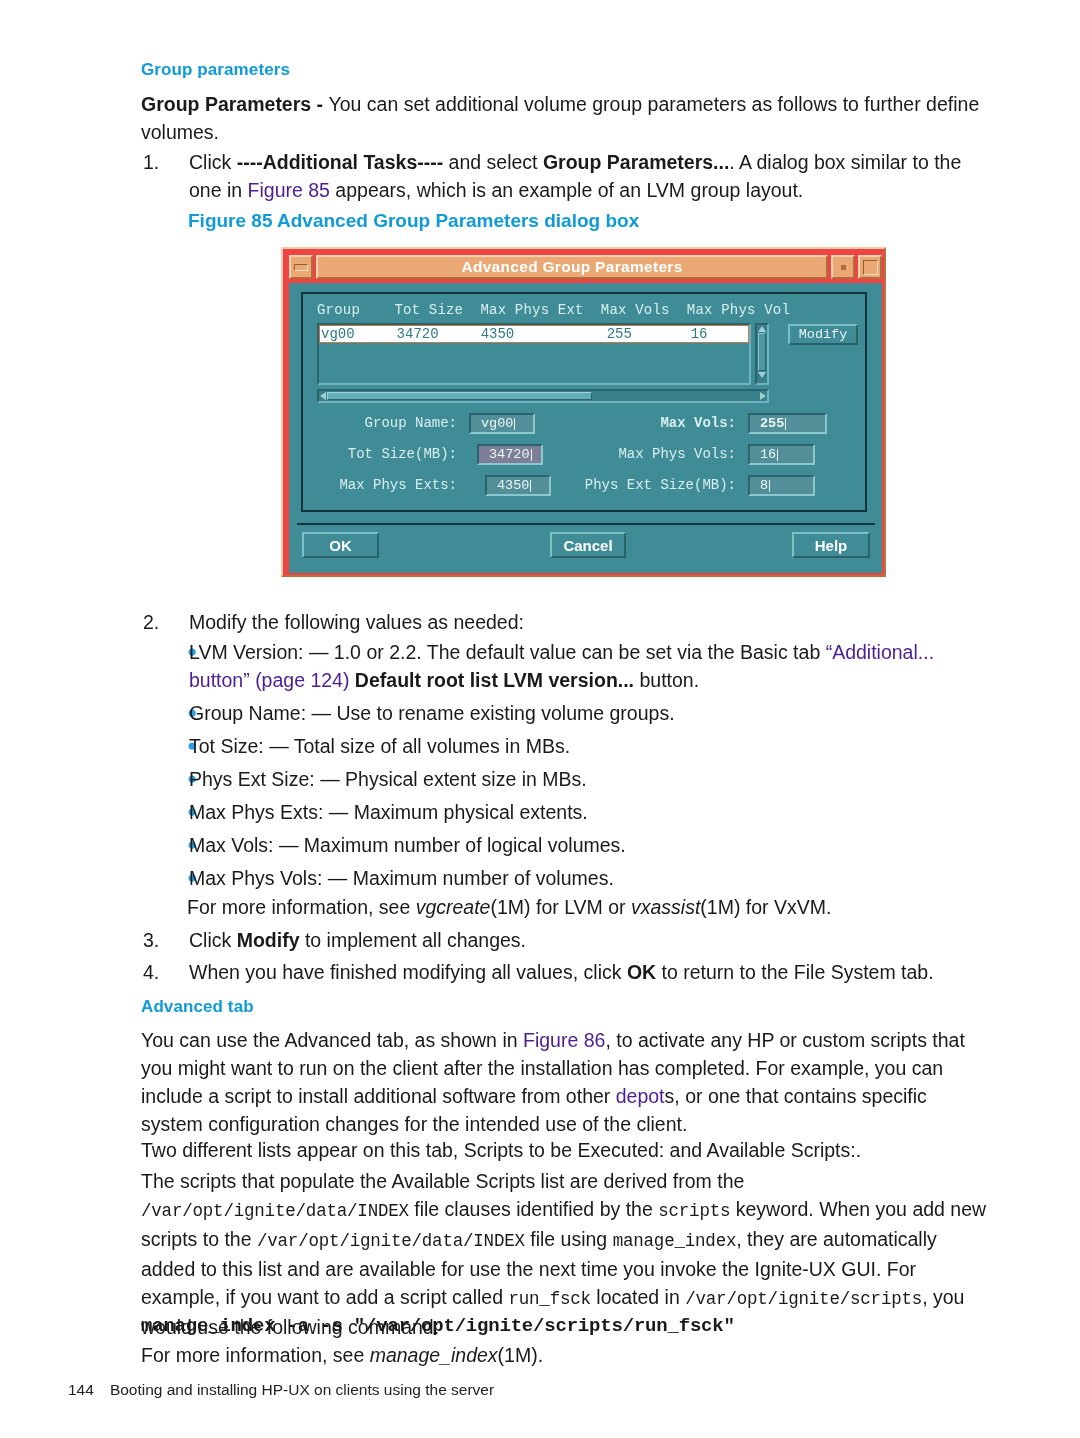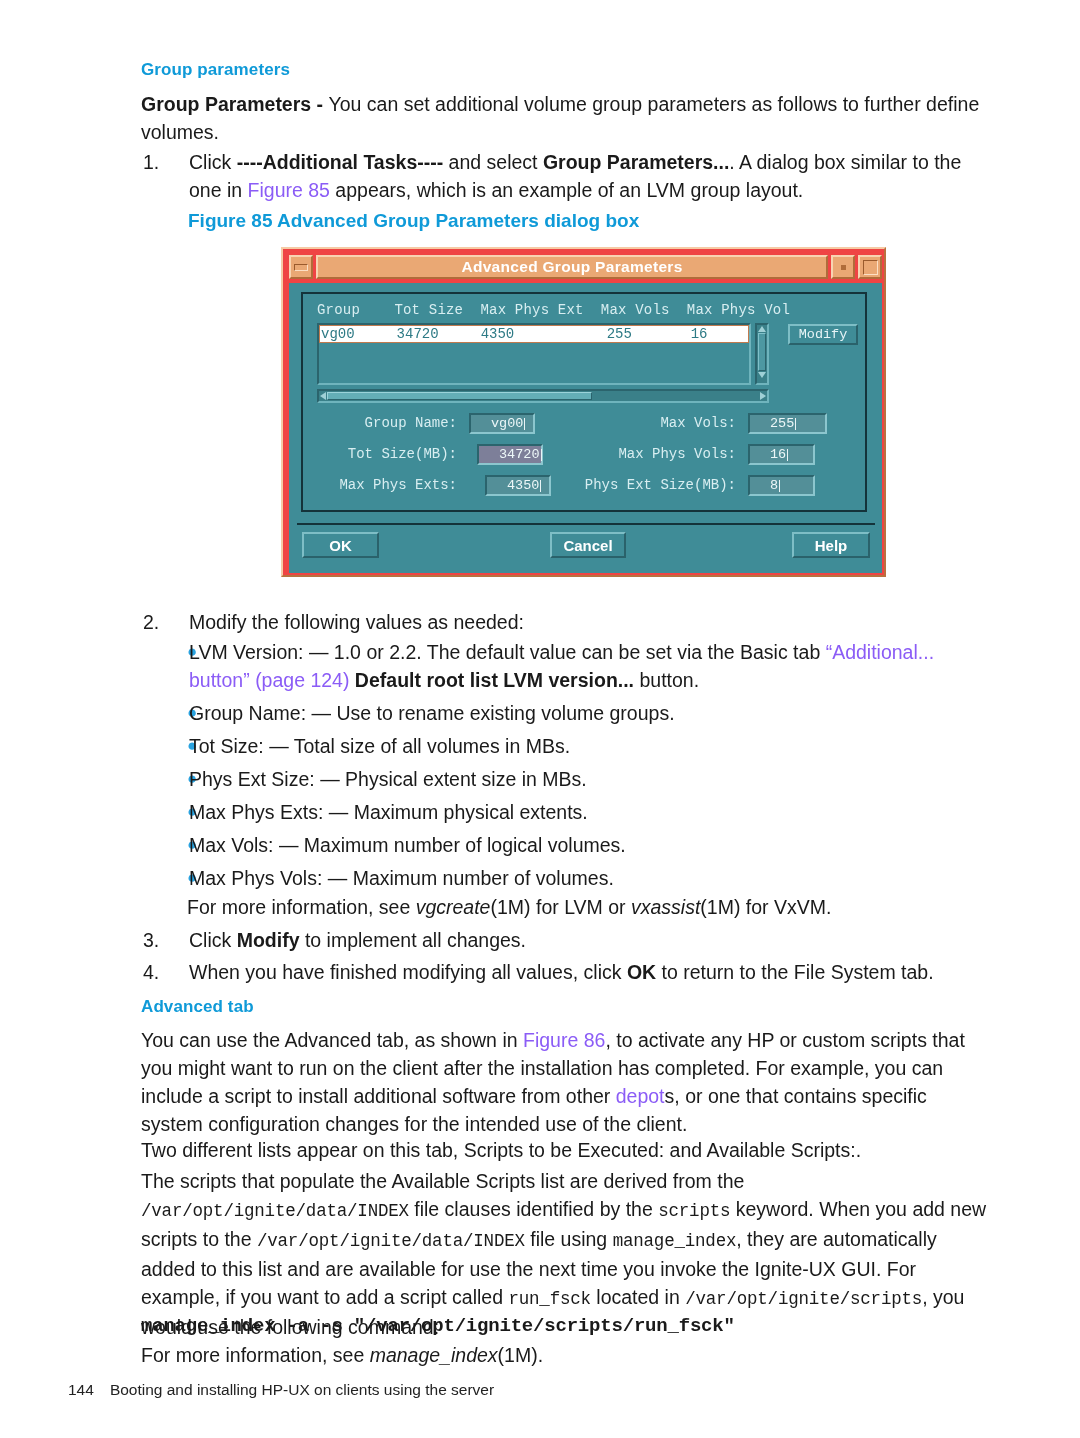--- a/index.html
+++ b/index.html
@@ -58,21 +58,21 @@
     align-items: flex-start;
   }
   .numrow .num {
     width: 46px;
     flex: 0 0 46px;
     text-align: left;
     padding-left: 2px;
   }
   .numrow .txt { flex: 1 1 auto; }
 
-  .link { color: #8b5cf6; }
+  .link { color: #4c1d95; }
   .mono {
     font-family: "Liberation Mono", monospace;
     font-size: 17.5px;
     letter-spacing: -.2px;
   }
 
   .fig-cap {
     position: absolute;
     left: 188px;
     top: 210px;
@@ -373,21 +373,21 @@
   .finput {
     height: 21px;
     background: #538f98;
     border-top: 2px solid #2b646d;
     border-left: 2px solid #2b646d;
     border-right: 2px solid #8cc6ce;
     border-bottom: 2px solid #8cc6ce;
     box-sizing: border-box;
     display: flex;
     align-items: center;
-    padding-left: 20px;
+    padding-left: 10px;
     color: #ecf7f8;
     font-family: "Liberation Mono", monospace;
     font-size: 13.5px;
     position: relative;
   }
   .finput.hl { background: #7d7f99; }
   .caret {
     display: inline-block;
     width: 1px;
     height: 12px;
@@ -496,21 +496,21 @@
 
           <div class="formgrid">
 
             <div class="frow" style="left:0px; top:0px;">
               <span class="flabel" style="width:146px;">Group Name:</span>
               <span class="finput" style="width:66px; margin-left:12px;">
                   <span>vg00</span>
                   <i class="caret"></i>
                 </span>
             </div>
-            <div class="frow" style="left:267px; top:0px;">
+            <div class="frow" style="left:267px; top:0px;font-weight:bold;">
               <span class="flabel" style="width:158px;">Max Vols:</span>
               <span class="finput" style="width:79px; margin-left:12px;">
                   <span>255</span>
                   <i class="caret"></i>
                 </span>
             </div>
 
             <div class="frow" style="left:0px; top:31px;">
               <span class="flabel" style="width:146px;">Tot Size(MB):</span>
               <span class="finput hl" style="width:66px; margin-left:20px;">

